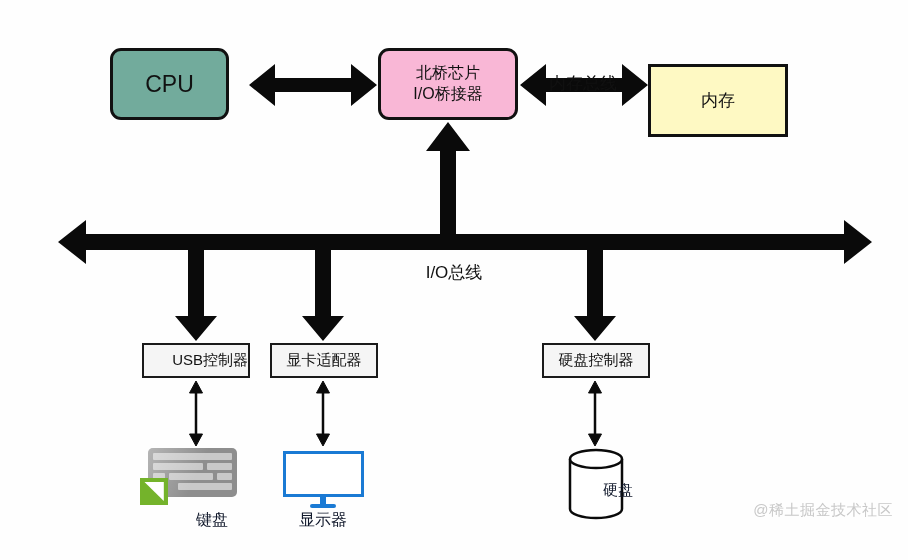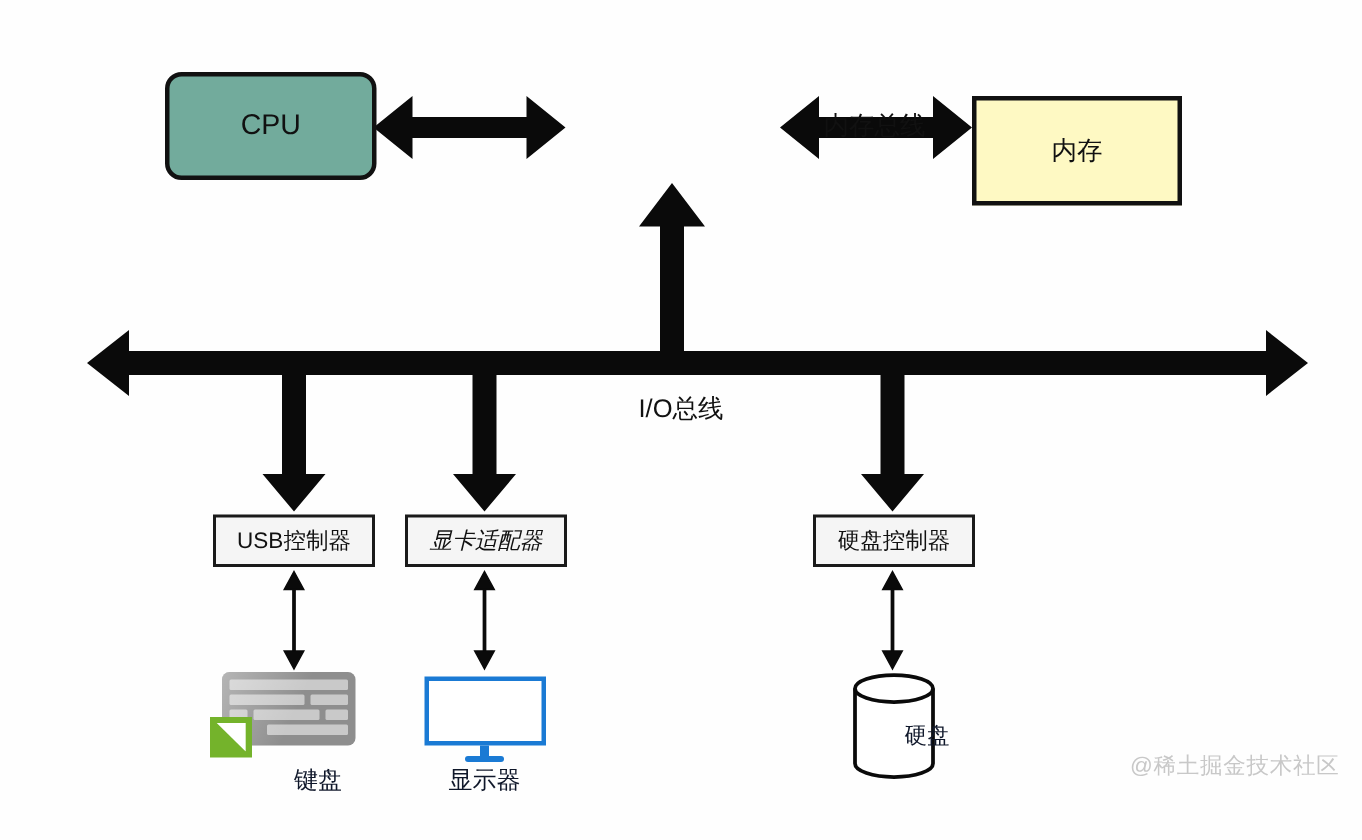--- a/index.html
+++ b/index.html
@@ -17,36 +17,36 @@
     position: absolute;
     display: flex;
     align-items: center;
     justify-content: center;
     text-align: center;
     box-sizing: border-box;
     background: #f5f5f5;
     border: 2px solid #1a1a1a;
   }
   .node-cpu {
-    left: 110px; top: 48px; width: 141px; height: 72px;
+    left: 110px; top: 48px; width: 119px; height: 72px;
     background: #72ab9c; border: 3px solid #111; border-radius: 11px;
-    font-size: 19px;
+    font-size: 23px;
   }
   .node-bridge {
     left: 378px; top: 48px; width: 140px; height: 72px;
     background: #f9b7d6; border: 3px solid #111; border-radius: 11px;
     font-size: 16px; line-height: 1.3; flex-direction: column;
   }
   .node-memory {
     left: 648px; top: 64px; width: 140px; height: 73px;
     background: #fef9c3; border: 3px solid #111; font-size: 17px;
   }
   .node-controller { top: 343px; width: 108px; height: 35px; font-size: 15px; }
-  .node-usb  { left: 142px; }
-  .node-gpu  { left: 270px; font-style: italic; }
+  .node-usb  { left: 142px; justify-content: flex-end; }
+  .node-gpu  { left: 270px; }
   .node-hdd  { left: 542px; }
 
   .bus-label {
     position: absolute; width: 130px; text-align: center;
     font-size: 17px; color: #111;
   }
   .label-sysbus { left: 247px; top: 36px; }
   .label-membus { left: 518px; top: 36px; margin-top: 36px; }
   .label-iobus  { left: 389px; top: 261px; }
 
@@ -141,20 +141,24 @@
       <line x1="595" y1="391" x2="595" y2="436" stroke-width="2.5"></line>
       <polygon points="595,381 601.5,393 588.5,393"></polygon>
       <polygon points="595,446 601.5,434 588.5,434"></polygon>
     </g>
   </svg>
 
   <div class="node node-cpu">
     <span>CPU</span>
   </div>
 
+  <div class="node node-bridge">
+    <span>北桥芯片</span>
+    <span>I/O桥接器</span>
+  </div>
 
   <div class="node node-memory">
     <span>内存</span>
   </div>
 
   <div class="bus-label label-membus">内存总线</div>
   <div class="bus-label label-iobus">I/O总线</div>
 
   <div class="node node-controller node-usb">
     <span>USB控制器</span>

